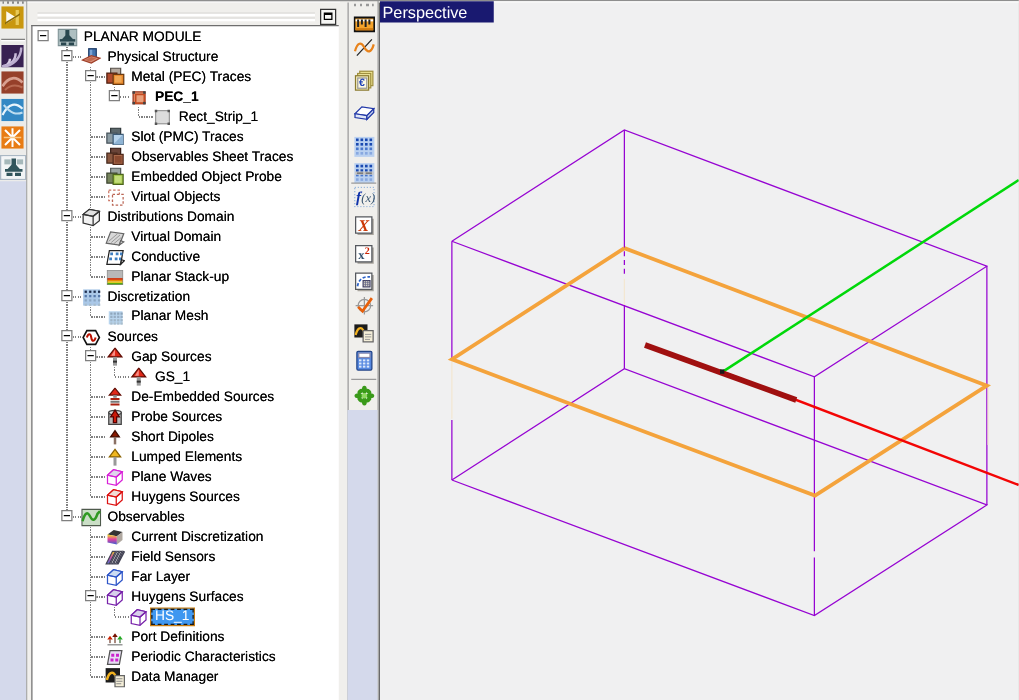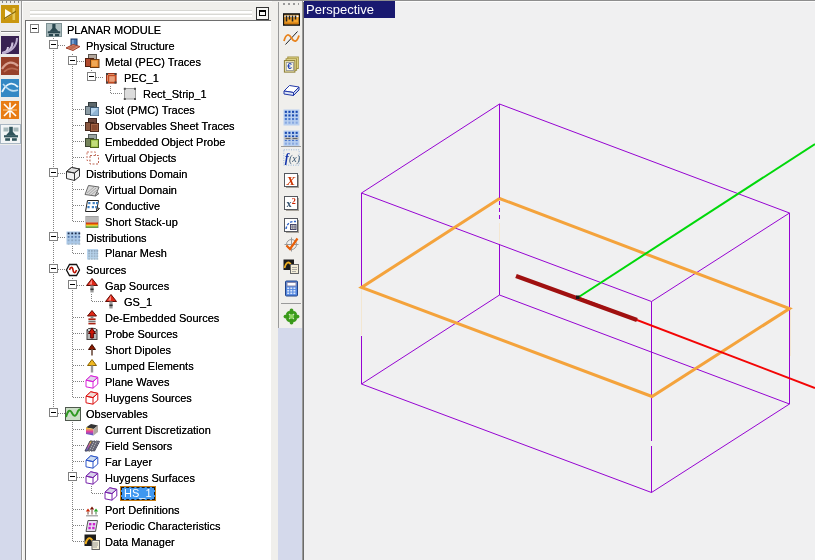--- a/index.html
+++ b/index.html
@@ -150,21 +150,21 @@
 <div class="abs" style="left:102.5px;top:69.5px;width:16px;height:16px">
     <svg width="16" height="16" viewBox="0 0 16 16" style="position:absolute;left:0;top:0">
       <rect x="3.5" y="3.5" width="9.5" height="9.5" fill="#e8a07c" stroke="#993018"></rect>
       <rect x="5.5" y="5.5" width="7" height="7" fill="none" stroke="#c24a20" stroke-width="1.4"></rect>
       <rect x="3" y="3" width="2" height="2" fill="#444"></rect>
       <rect x="11.5" y="3" width="2" height="2" fill="#444"></rect>
       <rect x="3" y="11.5" width="2" height="2" fill="#444"></rect>
       <rect x="11.5" y="11.5" width="2" height="2" fill="#444"></rect>
     </svg>
   </div>
-<div class="lbl" style="left:124.0px;top:70.5px;font-weight:normal">PEC_1</div>
+<div class="lbl" style="left:124.0px;top:70.5px;font-weight:bold">PEC_1</div>
 <div class="abs" style="left:121.5px;top:85.5px;width:16px;height:16px">
     <svg width="16" height="16" viewBox="0 0 16 16" style="position:absolute;left:0;top:0">
       <rect x="2.5" y="2.5" width="11" height="10.5" fill="#dcdcdc" stroke="#9a9a9a"></rect>
       <rect x="1.8" y="1.8" width="2" height="2" fill="#555"></rect>
       <rect x="12" y="1.8" width="2" height="2" fill="#555"></rect>
       <rect x="1.8" y="12" width="2" height="2" fill="#555"></rect>
       <rect x="12" y="12" width="2" height="2" fill="#555"></rect>
     </svg>
   </div>
 <div class="lbl" style="left:143.0px;top:86.5px">Rect_Strip_1</div>
@@ -238,21 +238,21 @@
 <div class="abs" style="left:83.5px;top:213.5px;width:16px;height:16px">
     <svg width="16" height="16" viewBox="0 0 16 16" style="position:absolute;left:0;top:0">
       <rect x="2" y="2.5" width="12" height="11" fill="#e8e8e8" stroke="#888"></rect>
       <rect x="2" y="2.5" width="12" height="6" fill="#b8b8b8"></rect>
       <rect x="2" y="8.5" width="12" height="1.4" fill="#cc2a00"></rect>
       <rect x="2" y="9.9" width="12" height="1.4" fill="#ee8800"></rect>
       <rect x="2" y="11.3" width="12" height="1.1" fill="#ddcc22"></rect>
       <rect x="2" y="12.4" width="12" height="1.1" fill="#55aa11"></rect>
     </svg>
   </div>
-<div class="lbl" style="left:105.0px;top:214.5px">Short Stack-up</div>
+<div class="lbl" style="left:105.0px;top:214.5px">Planar Stack-up</div>
 <div class="ebox" style="left:48.5px;top:232.0px">
     <div class="mi"></div>
   </div>
 <div class="abs" style="left:64.5px;top:229.5px;width:16px;height:16px">
     <svg width="16" height="16" viewBox="0 0 16 16" style="position:absolute;left:0;top:0">
       <rect x="1.5" y="1.5" width="13.5" height="13" fill="#aac8e8"></rect>
       <rect x="2.7" y="2.5" width="1.8" height="1.8" fill="#1c2c4c"></rect>
       <rect x="6.3" y="2.5" width="1.8" height="1.8" fill="#1c2c4c"></rect>
       <rect x="9.8" y="2.5" width="1.8" height="1.8" fill="#1c2c4c"></rect>
       <rect x="13.4" y="2.5" width="1.8" height="1.8" fill="#1c2c4c"></rect>
@@ -263,21 +263,21 @@
       <rect x="2.7" y="9.4" width="1.8" height="1.8" fill="#8ba6c2"></rect>
       <rect x="6.3" y="9.4" width="1.8" height="1.8" fill="#8ba6c2"></rect>
       <rect x="9.8" y="9.4" width="1.8" height="1.8" fill="#8ba6c2"></rect>
       <rect x="13.4" y="9.4" width="1.8" height="1.8" fill="#8ba6c2"></rect>
       <rect x="2.7" y="12.9" width="1.8" height="1.8" fill="#a8bccc"></rect>
       <rect x="6.3" y="12.9" width="1.8" height="1.8" fill="#a8bccc"></rect>
       <rect x="9.8" y="12.9" width="1.8" height="1.8" fill="#a8bccc"></rect>
       <rect x="13.4" y="12.9" width="1.8" height="1.8" fill="#a8bccc"></rect>
     </svg>
   </div>
-<div class="lbl" style="left:86.0px;top:230.5px">Distributions</div>
+<div class="lbl" style="left:86.0px;top:230.5px">Discretization</div>
 <div class="abs" style="left:83.5px;top:245.5px;width:16px;height:16px">
     <svg width="16" height="16" viewBox="0 0 16 16" style="position:absolute;left:0;top:0">
       <rect x="3" y="3" width="11" height="10.5" fill="#b9d5ee"></rect>
       <rect x="4.2" y="4.0" width="1.8" height="1.8" fill="#8fa6bc"></rect>
       <rect x="6.9" y="4.0" width="1.8" height="1.8" fill="#8fa6bc"></rect>
       <rect x="9.7" y="4.0" width="1.8" height="1.8" fill="#8fa6bc"></rect>
       <rect x="12.4" y="4.0" width="1.8" height="1.8" fill="#8fa6bc"></rect>
       <rect x="4.2" y="6.6" width="1.8" height="1.8" fill="#97aec4"></rect>
       <rect x="6.9" y="6.6" width="1.8" height="1.8" fill="#97aec4"></rect>
       <rect x="9.7" y="6.6" width="1.8" height="1.8" fill="#97aec4"></rect>

